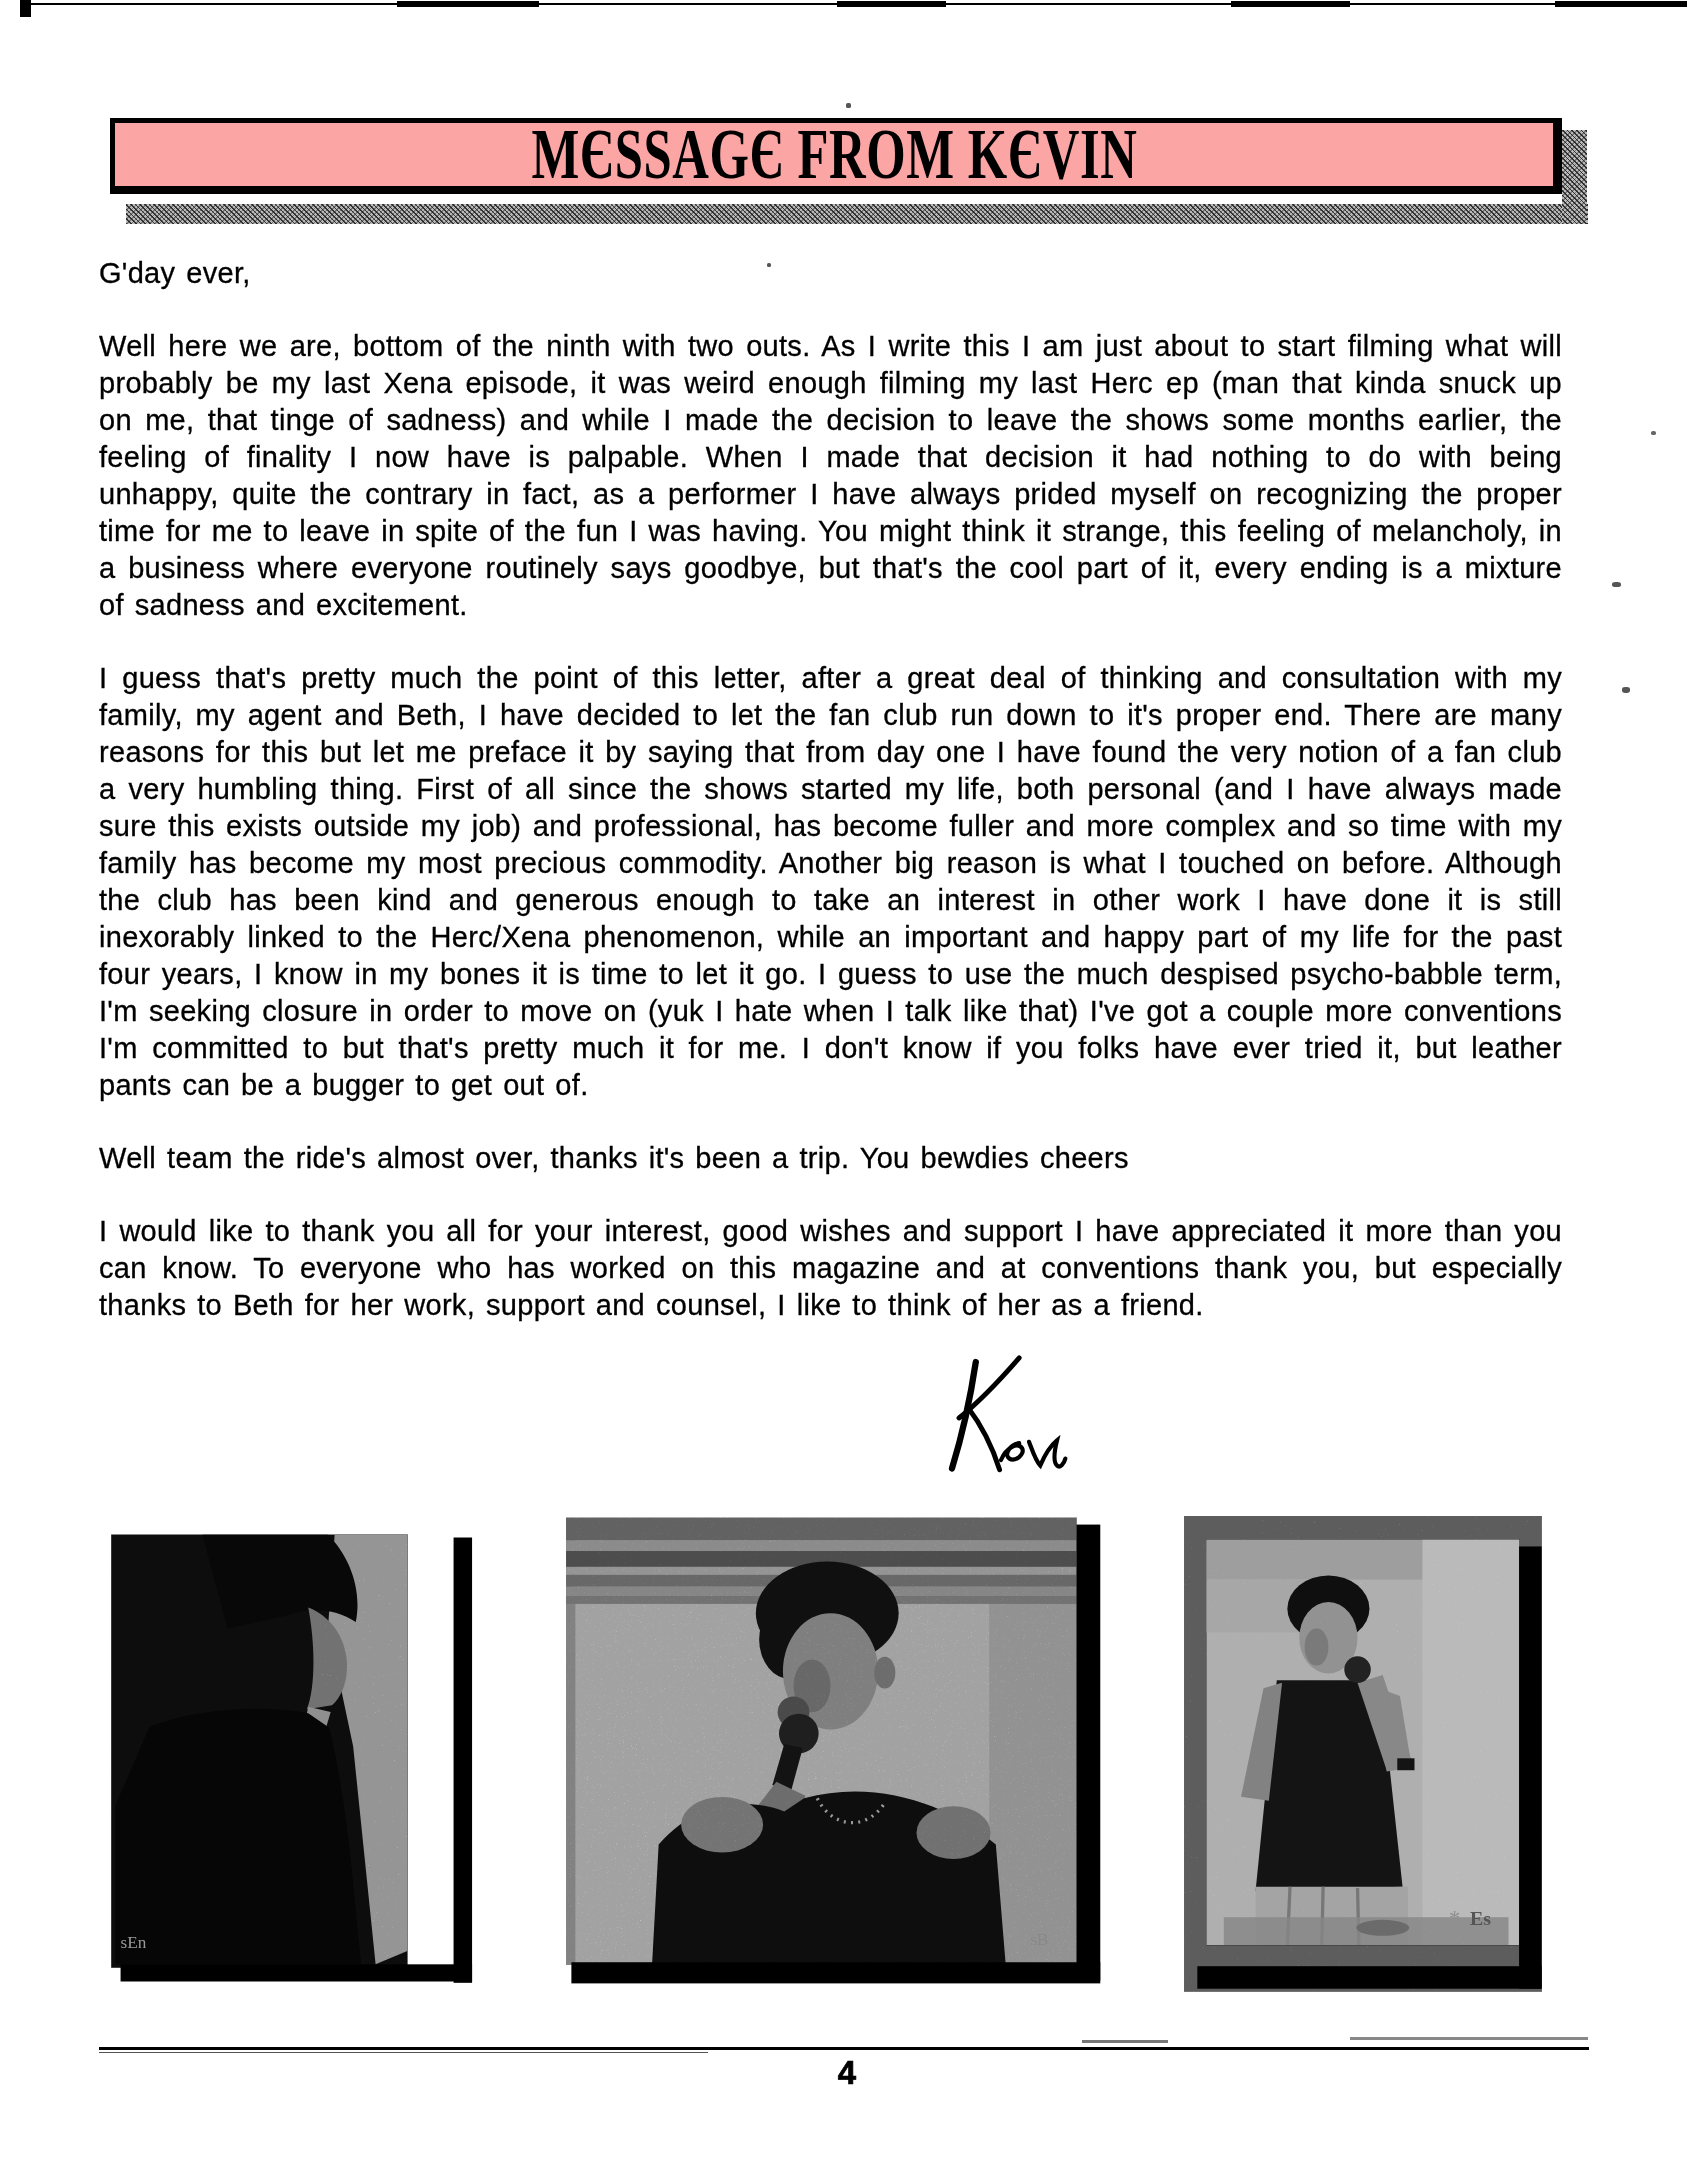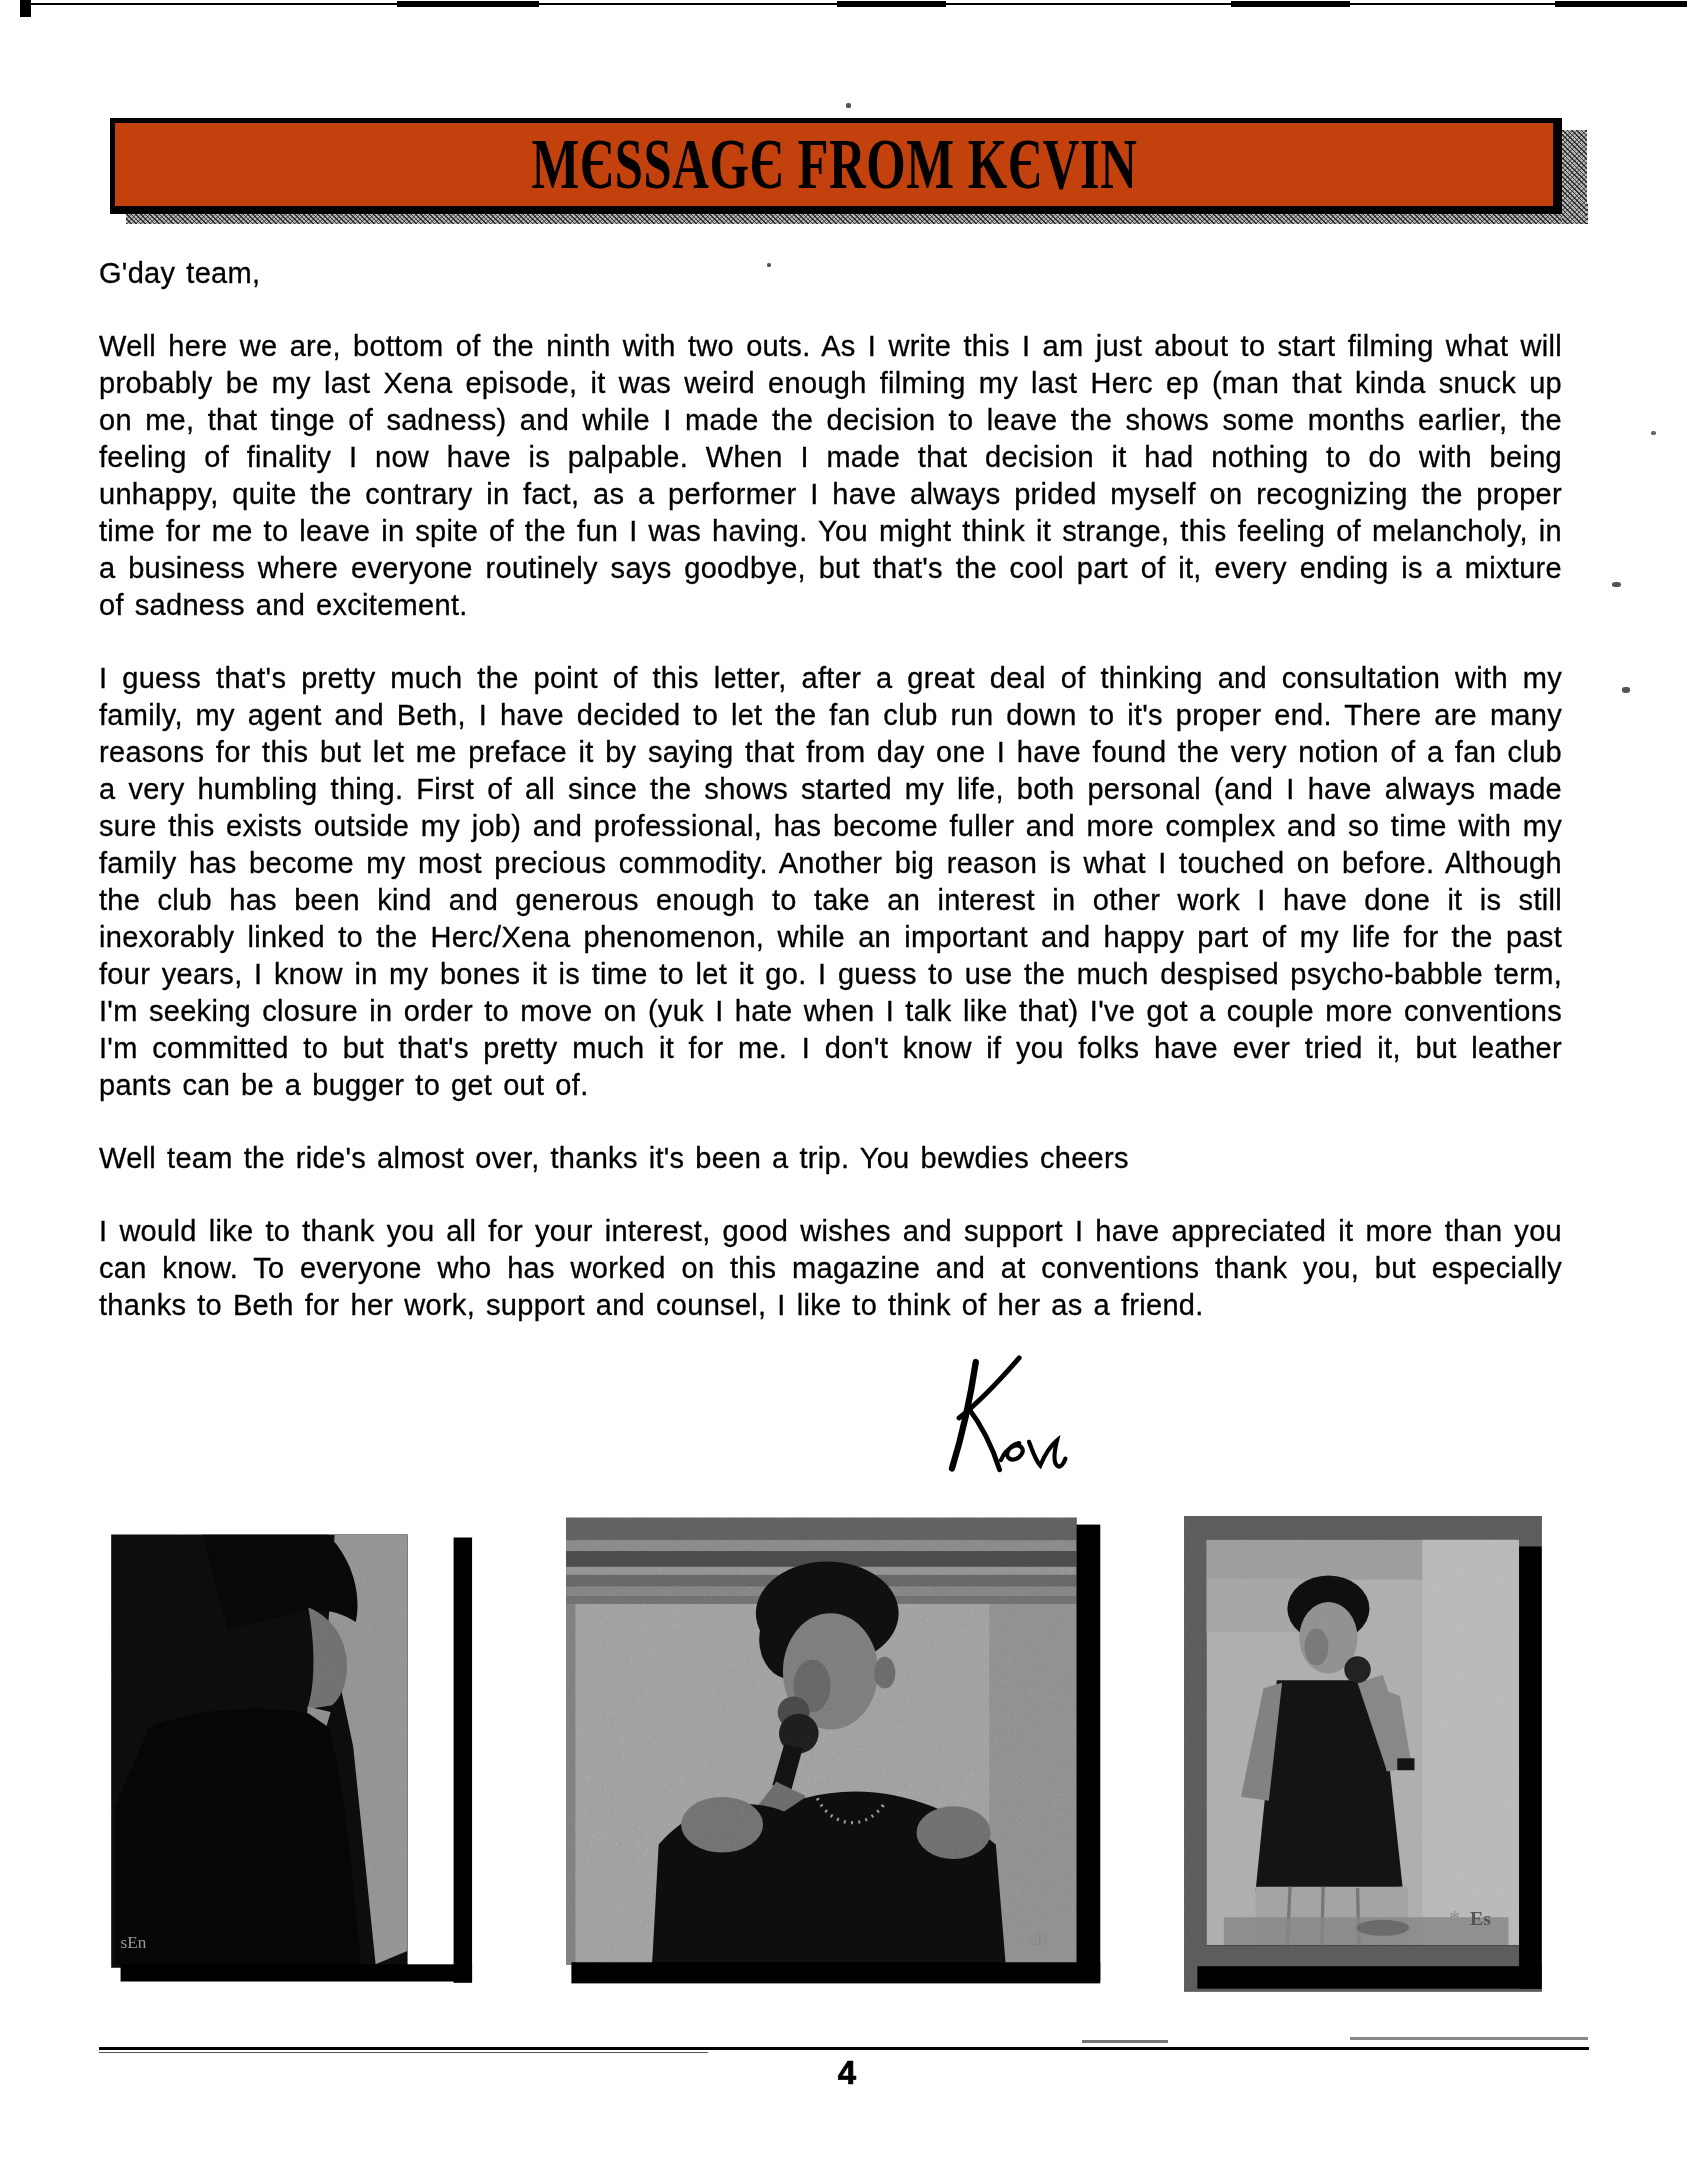--- a/index.html
+++ b/index.html
@@ -9,22 +9,22 @@
     overflow:hidden;
   }
   .abs{position:absolute;}
 
   
   .top-hairline{left:25px;top:2.6px;width:1662px;height:2px;background:#000;}
   .edge-seg{background:#000;}
 
   
   .header-box{
-    left:110px;top:118px;width:1452px;height:96px;box-sizing:border-box;
-    background:#c2410c;border:5.3px solid #000;border-right-width:9.3px;border-bottom-width:8px;
+    left:110px;top:118px;width:1452px;height:76px;box-sizing:border-box;
+    background:#fca5a5;border:5.3px solid #000;border-right-width:9.3px;border-bottom-width:8px;
     display:flex;align-items:center;justify-content:center;z-index:3;
   }
   .header-title{
     font-family:"Liberation Serif","DejaVu Serif",serif;
     font-weight:700;font-size:65px;letter-spacing:0.7px;white-space:nowrap;
     display:inline-block;transform:scale(0.78,1.1);
   }
   .halftone{
     background-color:#b9b9b9;
     background-image:
@@ -73,21 +73,21 @@
 <div class="abs edge-seg" style="left:1555px;top:0.7px;width:132px;height:6.6px;"></div>
 <div class="abs edge-seg" style="left:20px;top:0;width:10.6px;height:17px;"></div>
 
 <div class="abs header-box">
   <span class="header-title">MЄSSAGЄ FROM KЄVIN</span>
 </div>
 <div class="abs halftone shadow-bottom"></div>
 <div class="abs halftone shadow-right"></div>
 
 <div class="abs letter">
-  <p class="salutation">G'day team,</p>
+  <p class="salutation">G'day ever,</p>
   <p>Well here we are, bottom of the ninth with two outs. As I write this I am just about to start filming what will probably be my last Xena episode, it was weird enough filming my last Herc ep (man that kinda snuck up on me, that tinge of sadness) and while I made the decision to leave the shows some months earlier, the feeling of finality I now have is palpable. When I made that decision it had nothing to do with being unhappy, quite the contrary in fact, as a performer I have always prided myself on recognizing the proper time for me to leave in spite of the fun I was having. You might think it strange, this feeling of melancholy, in a business where everyone routinely says goodbye, but that's the cool part of it, every ending is a mixture of sadness and excitement.</p>
   <p>I guess that's pretty much the point of this letter, after a great deal of thinking and consultation with my family, my agent and Beth, I have decided to let the fan club run down to it's proper end. There are many reasons for this but let me preface it by saying that from day one I have found the very notion of a fan club a very humbling thing. First of all since the shows started my life, both personal (and I have always made sure this exists outside my job) and professional, has become fuller and more complex and so time with my family has become my most precious commodity. Another big reason is what I touched on before. Although the club has been kind and generous enough to take an interest in other work I have done it is still inexorably linked to the Herc/Xena phenomenon, while an important and happy part of my life for the past four years, I know in my bones it is time to let it go. I guess to use the much despised psycho-babble term, I'm seeking closure in order to move on (yuk I hate when I talk like that) I've got a couple more conventions I'm committed to but that's pretty much it for me. I don't know if you folks have ever tried it, but leather pants can be a bugger to get out of.</p>
   <p>Well team the ride's almost over, thanks it's been a trip. You bewdies cheers</p>
   <p>I would like to thank you all for your interest, good wishes and support I have appreciated it more than you can know. To everyone who has worked on this magazine and at conventions thank you, but especially thanks to Beth for her work, support and counsel, I like to think of her as a friend.</p>
 </div>
 
 <div class="abs signature">
   <span class="visually-hidden">Kev</span>
   <svg width="152" height="119" viewBox="0 0 200 170">
     <g fill="none" stroke="#000" stroke-linecap="round">

